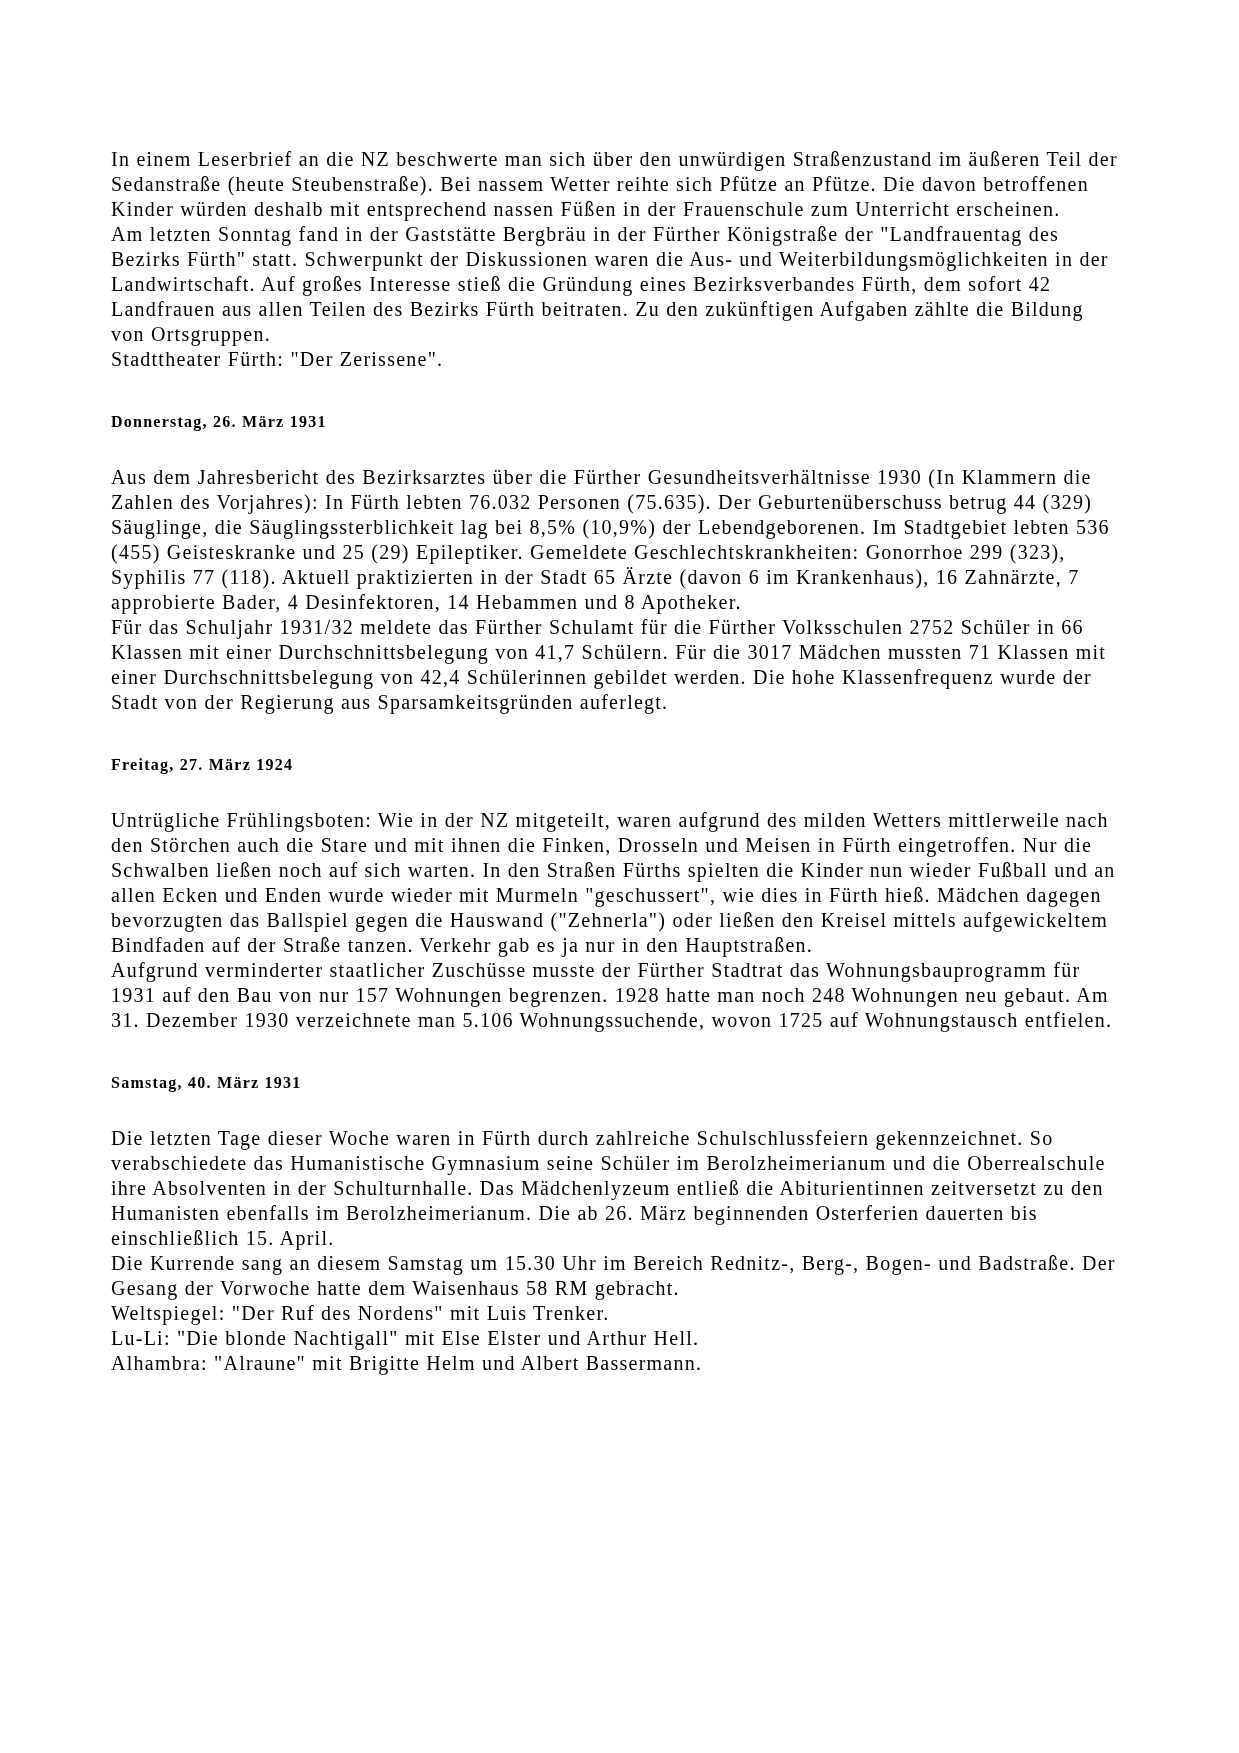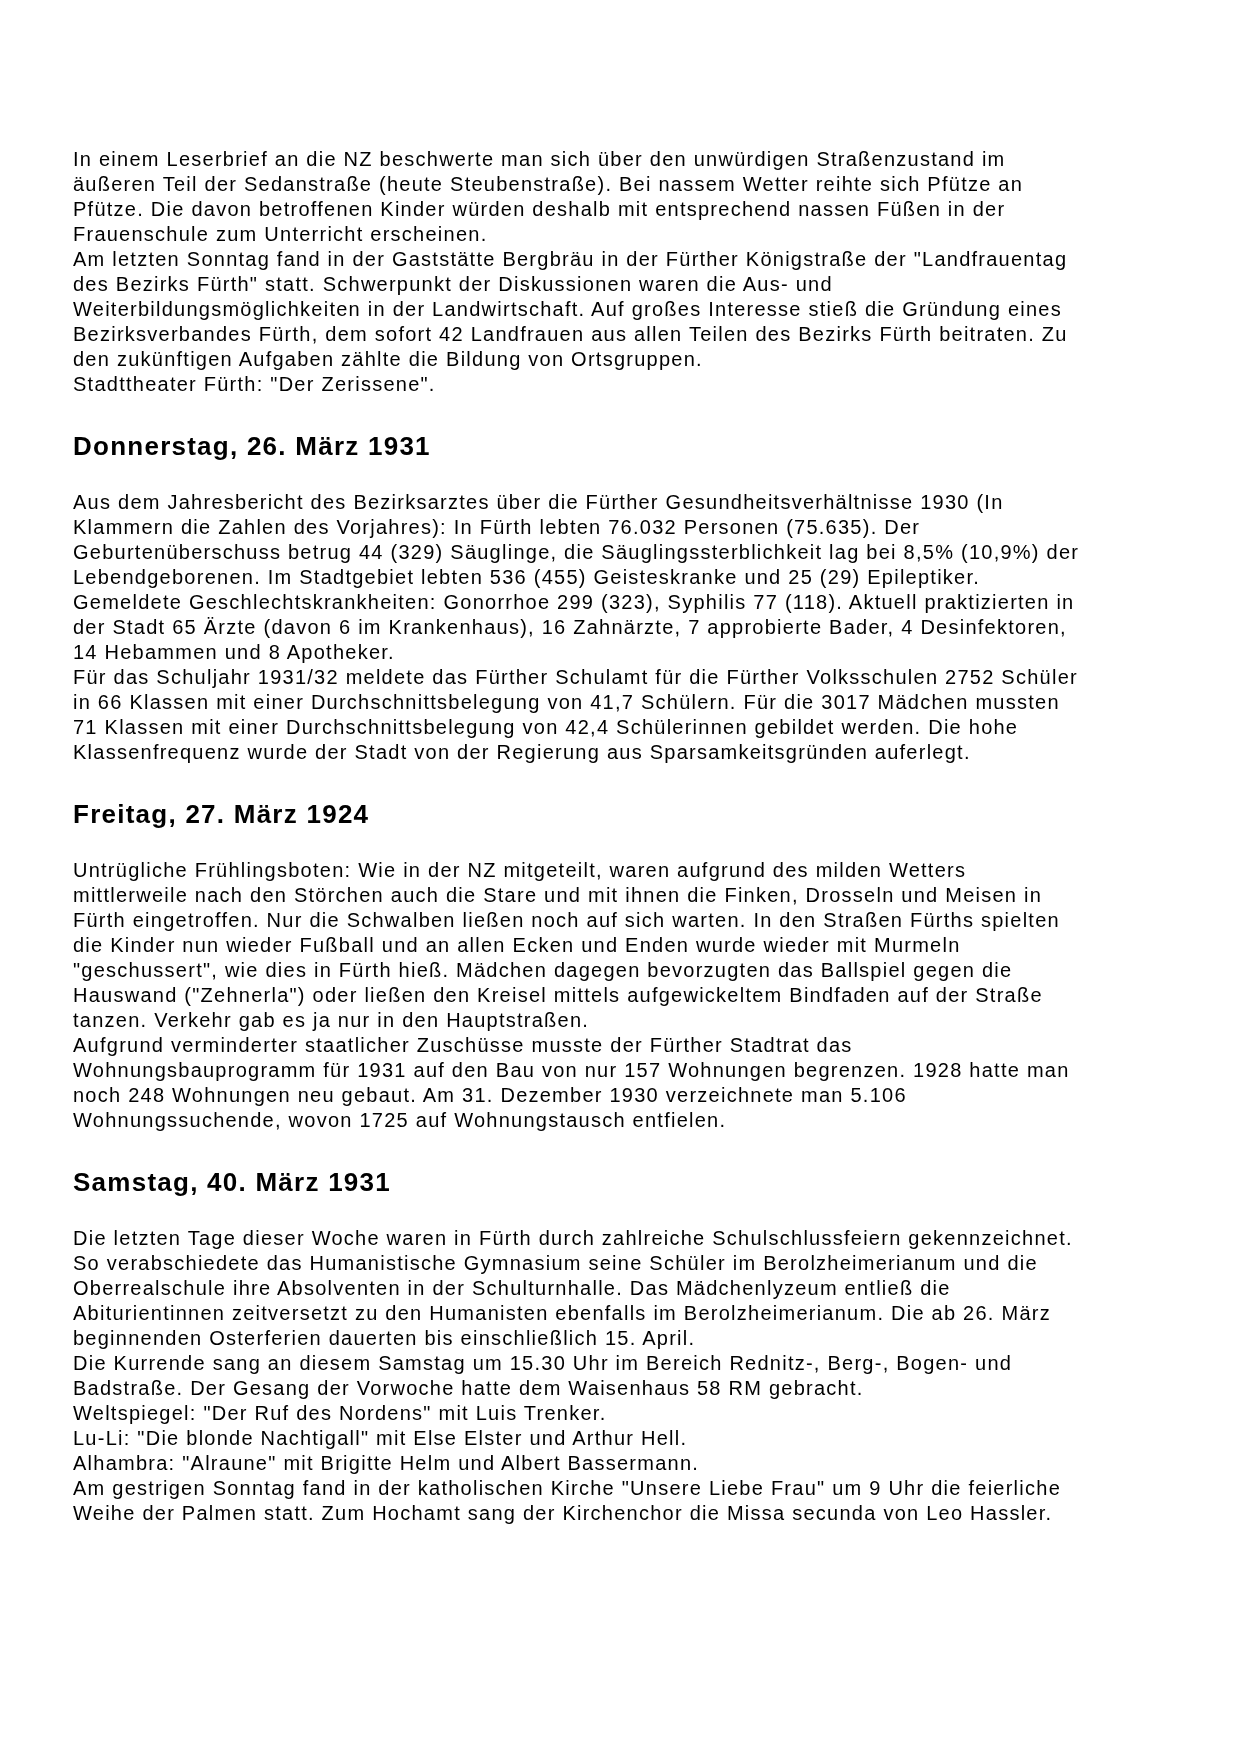--- a/index.html
+++ b/index.html
@@ -9,34 +9,34 @@
   }
   .page {
     position: relative;
     width: 1239px;
     height: 1753px;
     background: #ffffff;
     overflow: hidden;
   }
   .content {
     box-sizing: content-box;
-    padding: 147px 0 0 73px;
+    padding: 147px 0 0 111px;
     width: 1012px;
-    font-family: Liberation Sans, sans-serif;
+    font-family: Liberation Serif, serif;
     font-size: 20px;
     line-height: 25px;
     letter-spacing: 1.25px;
     color: #000000;
     text-align: left;
   }
   .content p {
     margin: 0;
   }
   .content h2 {
-    font-size: 26px;
+    font-size: 16px;
     line-height: 25px;
     font-weight: bold;
     margin: 37px 0 31px 0;
     letter-spacing: 1.25px;
   }
   .section {
     margin: 0;
   }
 </style>
 </head>
@@ -61,16 +61,15 @@
       </div>
       <div class="section">
         <h2>Samstag, 40. März 1931</h2>
         <p>Die letzten Tage dieser Woche waren in Fürth durch zahlreiche Schulschlussfeiern gekennzeichnet. So verabschiedete das Humanistische Gymnasium seine Schüler im Berolzheimerianum und die Oberrealschule ihre Absolventen in der Schulturnhalle. Das Mädchenlyzeum entließ die Abiturientinnen zeitversetzt zu den Humanisten ebenfalls im Berolzheimerianum. Die ab 26. März beginnenden Osterferien dauerten bis einschließlich 15. April.</p>
         <p>Die Kurrende sang an diesem Samstag um 15.30 Uhr im Bereich Rednitz-, Berg-, Bogen- und Badstraße. Der Gesang der Vorwoche hatte dem Waisenhaus 58 RM gebracht.</p>
         <p>Weltspiegel: "Der Ruf des Nordens" mit Luis Trenker.</p>
         <p>Lu-Li: "Die blonde Nachtigall" mit Else Elster und Arthur Hell.</p>
         <p>Alhambra: "Alraune" mit Brigitte Helm und Albert Bassermann.</p>
       </div>
       <div class="section">
-        <p>Am gestrigen Sonntag fand in der katholischen Kirche "Unsere Liebe Frau" um 9 Uhr die feierliche Weihe der Palmen statt. Zum Hochamt sang der Kirchenchor die Missa secunda von Leo Hassler.</p>
       </div>
     </div>
 </div>
 
 </body></html>

